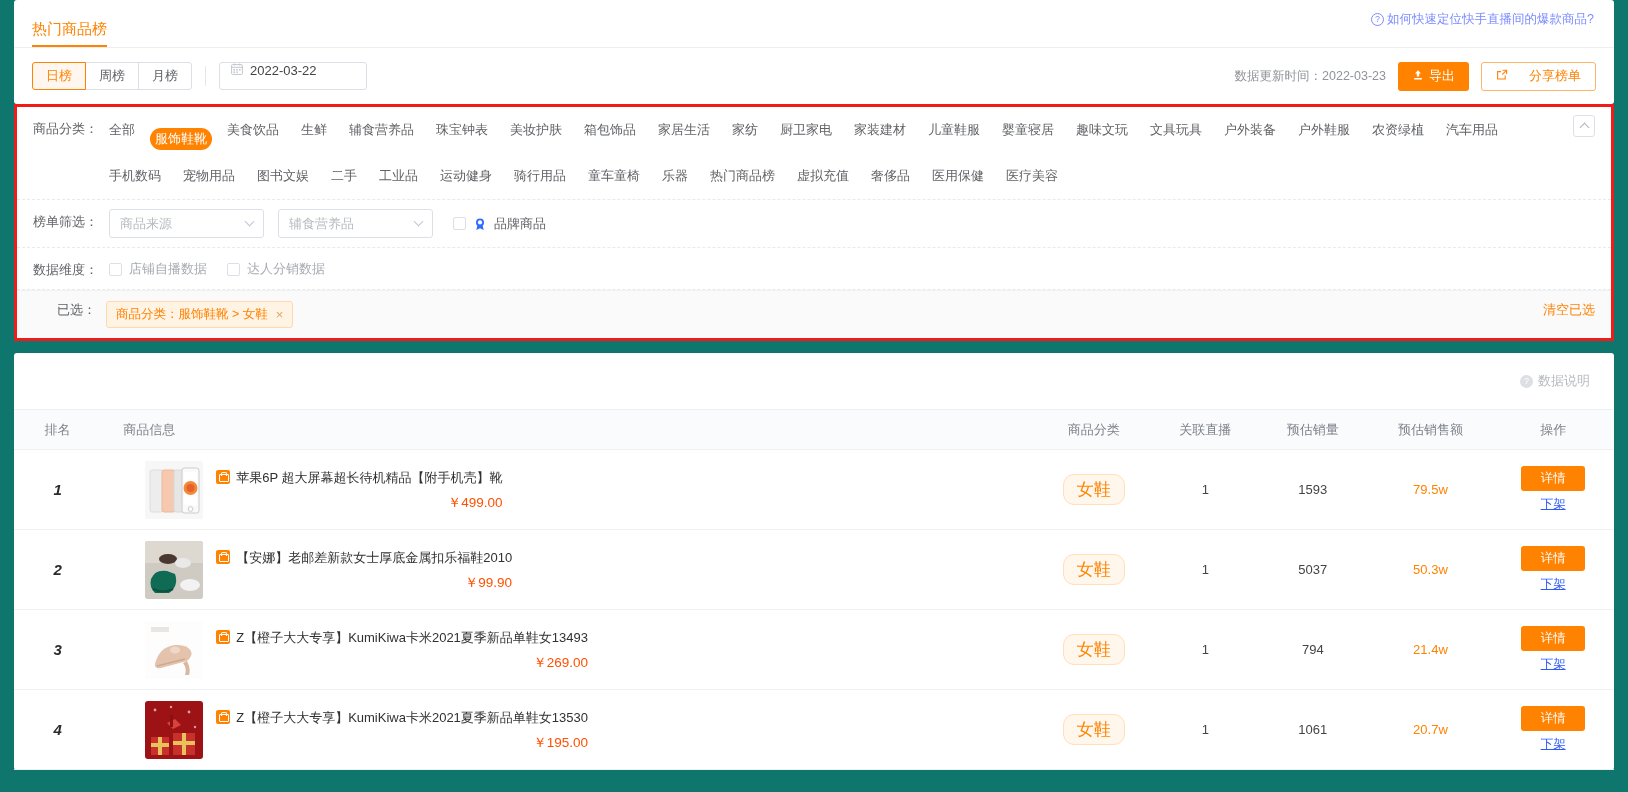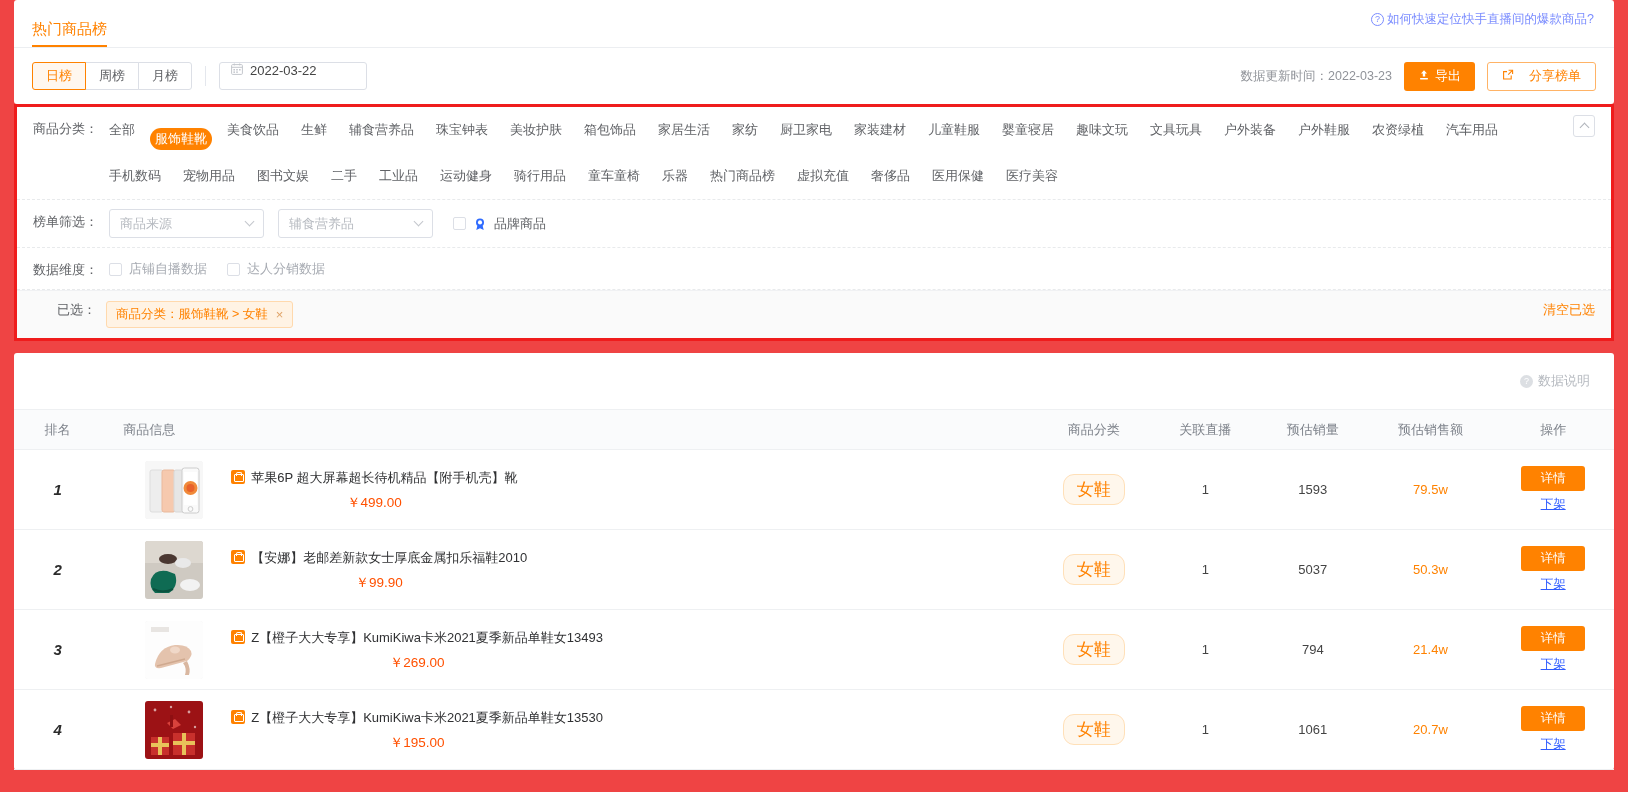--- a/index.html
+++ b/index.html
@@ -5,21 +5,21 @@
   * { box-sizing: border-box; }
   html, body {
     margin: 0; padding: 0;
     width: 1628px; height: 792px;
     background: #f2f3f5;
     font-family: "Liberation Sans", "DejaVu Sans", sans-serif;
     font-size: 13px;
     color: #333;
     overflow: hidden;
   }
-  .page { width: 1628px; height: 792px; position: relative; background: #ef4444; }
+  .page { width: 1628px; height: 792px; position: relative; background: #0f766e; }
 
   
   .card {
     background: #fff;
     margin: 0 14px;
     border-radius: 3px;
   }
   .top-card { padding: 0; position: relative; }
 
   .title-row {
@@ -133,21 +133,21 @@
   .btn-share {
     height: 29px;
     background: #fff;
     color: #ff8200;
     border: 1px solid #ffb366;
     border-radius: 3px;
     padding: 0 14px;
     font-size: 13px;
     display: flex;
     align-items: center;
-    gap: 15px;
+    gap: 21px;
     cursor: pointer;
     font-family: inherit;
   }
 
   
   .filter-block {
     border: 3px solid #ef1c1c;
     margin: 0 14px;
     background: #fff;
     position: relative;
@@ -339,21 +339,21 @@
     font-size: 13px;
     color: #444;
     vertical-align: middle;
   }
   .rank-num {
     font-style: italic;
     font-size: 15px;
     color: #2b2b2b;
     font-weight: 600;
   }
-  .prodcell { display: flex; align-items: center; gap: 28px; padding-left: 22px; text-align: center; }
+  .prodcell { display: flex; align-items: center; gap: 13px; padding-left: 22px; text-align: right; }
   .thumb {
     width: 58px; height: 58px;
     border-radius: 3px;
     flex: 0 0 auto;
     overflow: hidden;
     background: #f0f0f0;
     position: relative;
   }
   .thumb svg { display: block; }
   .pinfo { min-width: 0; }

